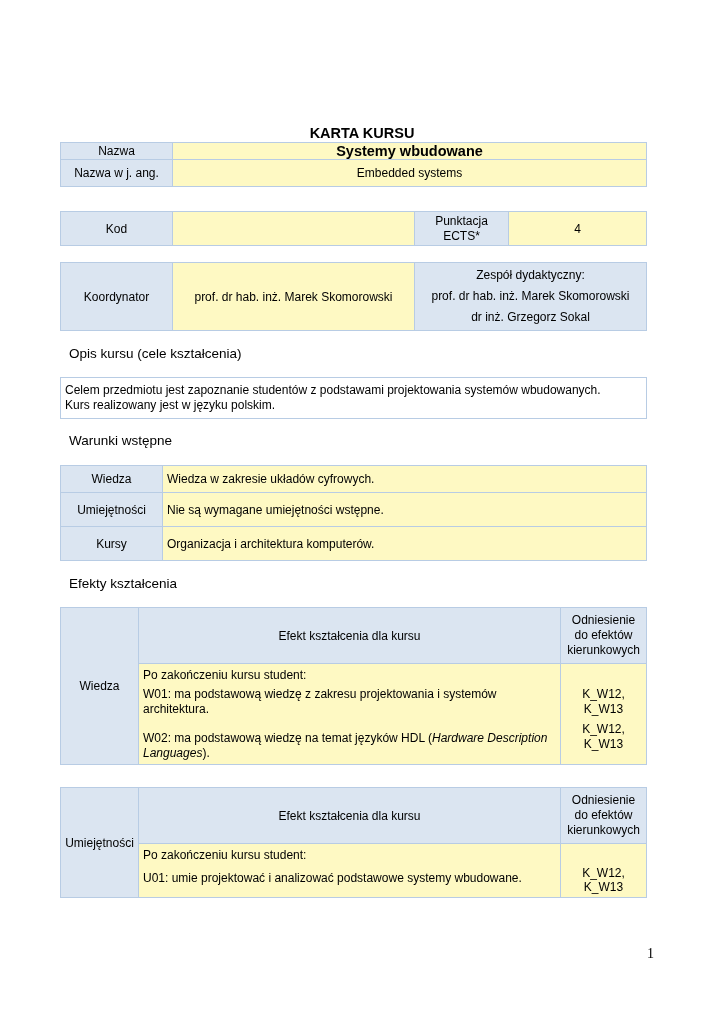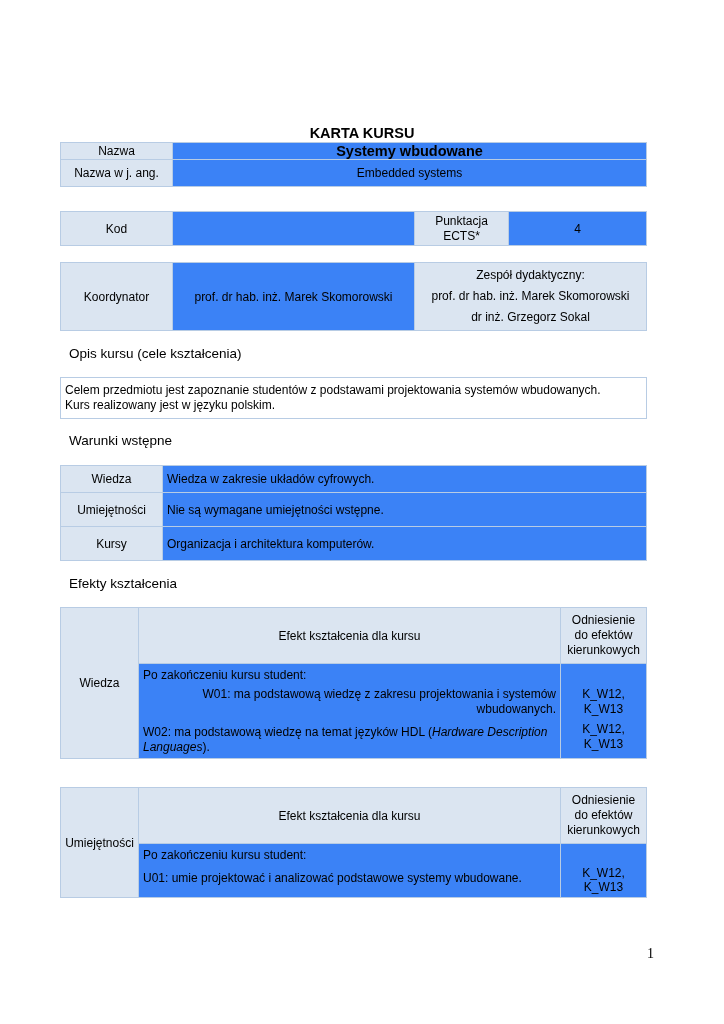--- a/index.html
+++ b/index.html
@@ -12,21 +12,21 @@
     font-weight: bold; font-size: 14.5px; margin-top: 16px;
   }
   table {
     position: absolute; border-collapse: collapse; left: 60px; width: 587px;
     table-layout: fixed;
   }
   td {
     border: 1px solid #b8cce4; padding: 0 4px; font-size: 12px; vertical-align: middle;
   }
   .hd { background: #dbe5f1; text-align: center; }
-  .wh { background: #3b82f6; }
+  .wh { background: #fef9c3; }
   .c { text-align: center; }
   .section {
     position: absolute; left: 69px; font-size: 13.5px;
   }
   .box {
     position: absolute; left: 60px; width: 577px; border: 1px solid #b8cce4;
     padding: 5px 4px; font-size: 12px; line-height: 15px;
   }
   .pagenum {
     position: absolute; left: 647px; top: 946px; font-family: "Liberation Serif", serif; font-size: 14px;
@@ -136,23 +136,23 @@
     <td class="hd">Efekt kształcenia dla kursu</td>
     <td class="hd ln">
       <span>Odniesienie</span><br>
       <span>do efektów</span><br>
       <span>kierunkowych</span>
     </td>
   </tr>
   <tr>
     <td class="wh" style="padding:4px 4px 3px 4px; line-height:15px; vertical-align:top;">
       <div style="margin-bottom:4px;">Po zakończeniu kursu student:</div>
-      <div style="margin-bottom:8px;text-align:right;">
+      <div style="margin-bottom:14px;">
         <span>W01: ma podstawową wiedzę z zakresu projektowania i systemów</span><br>
-        <span>wbudowanych.</span>
+        <span>architektura.</span>
       </div>
       <div>
         <span>W02: ma podstawową wiedzę na temat języków HDL (</span><i>Hardware Description</i><br>
         <i>Languages</i><span>).</span>
       </div>
     </td>
     <td class="wh c" style="padding:4px 4px 3px 4px; line-height:15px; vertical-align:top;">
       <div style="height:19px;"></div>
       <div style="margin-bottom:5px;">
         <span>K_W12,</span><br>

